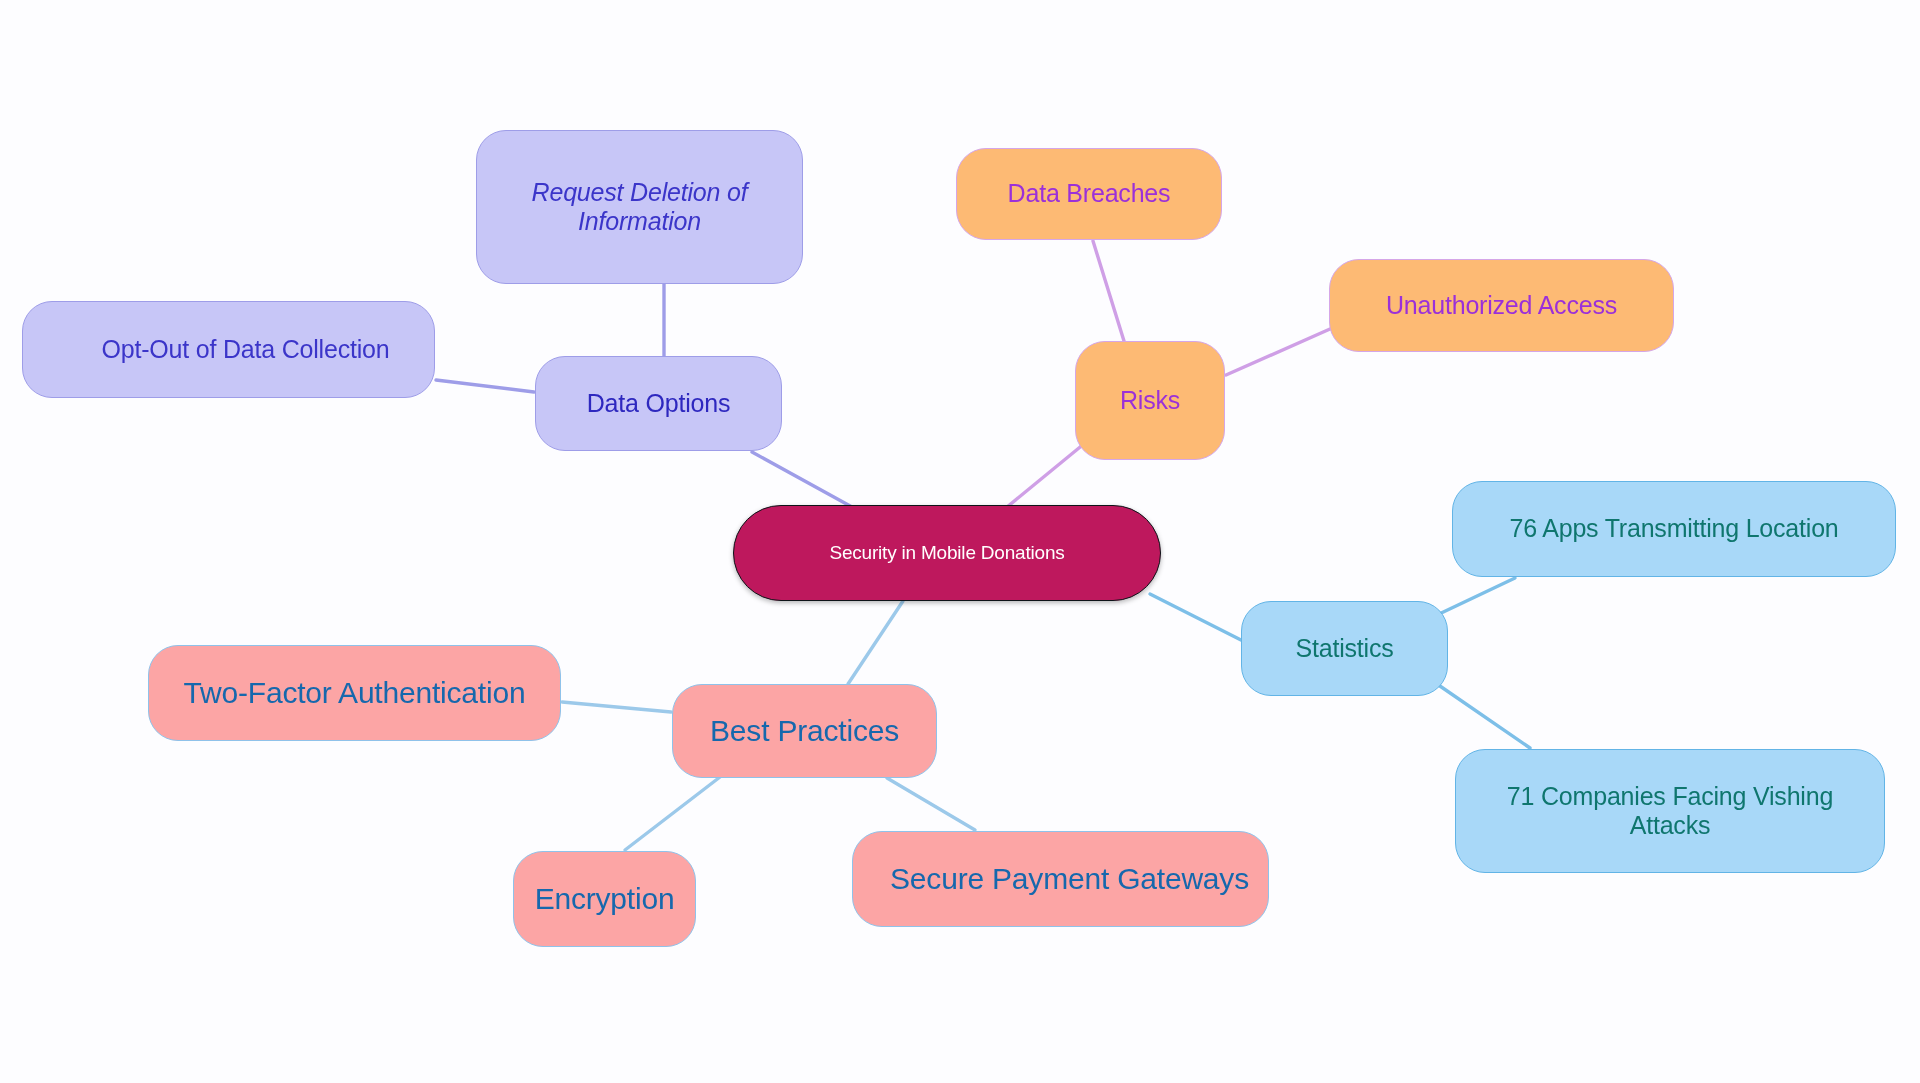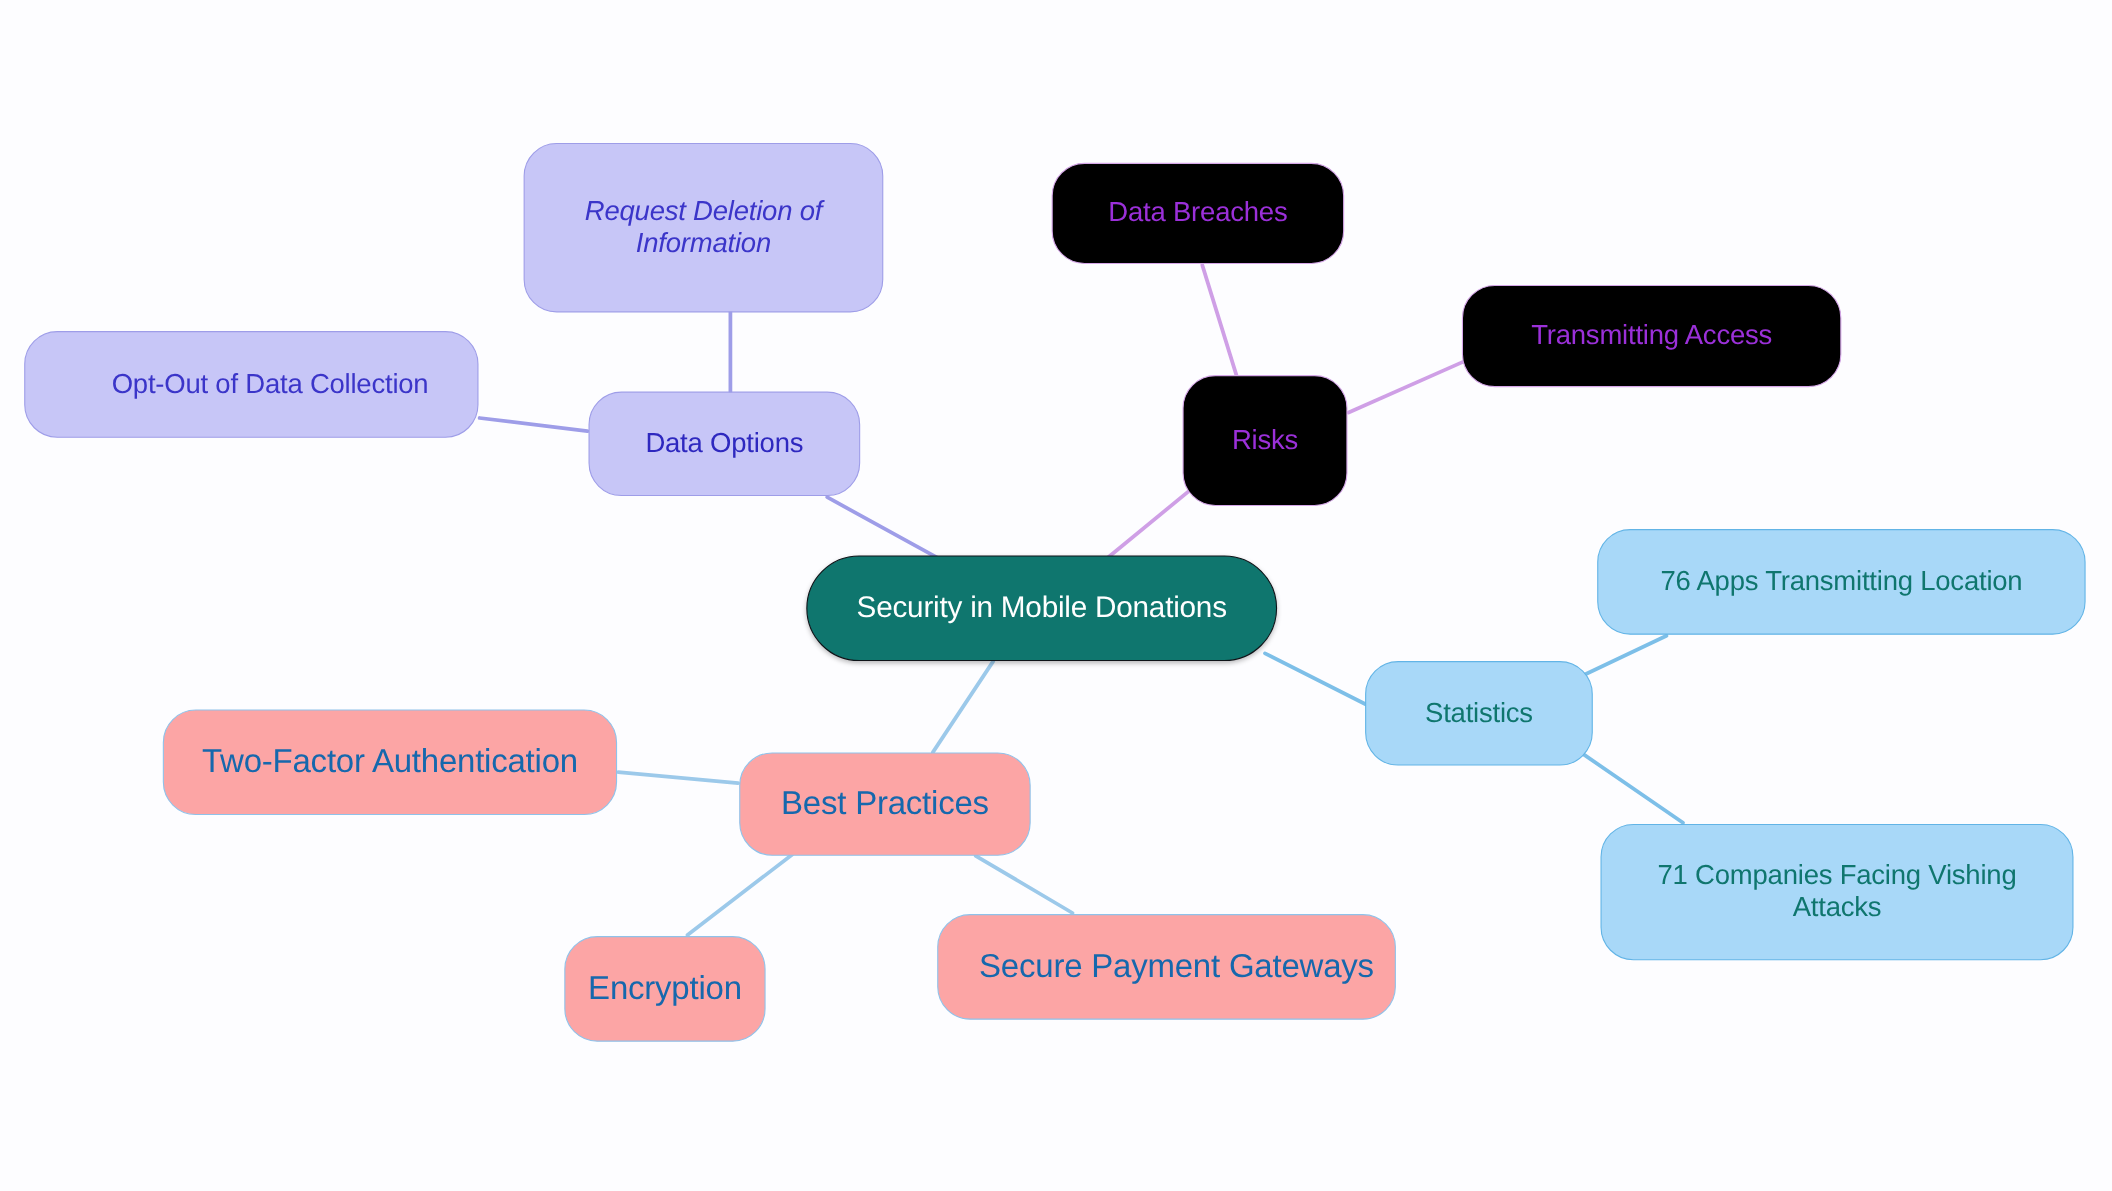--- a/index.html
+++ b/index.html
@@ -32,43 +32,43 @@
     align-items: center;
     justify-content: center;
     text-align: center;
     border-style: solid;
     border-width: 1.6px;
     line-height: 1.18;
     padding: 4px 14px;
     letter-spacing: -0.2px;
   }
   .node-root {
-    background: #0f766e;
+    background: #be185d;
     border-color: #0e1318;
     color: #ffffff;
     border-radius: 48px;
-    font-size: 27px;
+    font-size: 19px;
     box-shadow: 0 2px 5px rgba(0,0,0,0.28);
   }
   .node-purple {
     background: #c7c6f7;
     border-color: #9e9de8;
     color: #3b35c9;
     border-radius: 30px;
     font-size: 25px;
   }
   .node-purple-branch {
     background: #c7c6f7;
     border-color: #9e9de8;
     color: #2e28bf;
     border-radius: 30px;
     font-size: 25px;
   }
   .node-magenta {
-    background: #000000;
+    background: #fdba74;
     border-color: #d5a6e8;
     color: #9b30d9;
     border-radius: 30px;
     font-size: 25px;
   }
   .node-blue-light {
     background: #fca5a5;
     border-color: #8fc2ea;
     color: #1668ad;
     border-radius: 30px;
@@ -121,21 +121,21 @@
 
   <div class="node node-magenta" style="left:1075px; top:341px; width:150px; height:119px;">
     <span>Risks</span>
   </div>
 
   <div class="node node-magenta" style="left:956px; top:148px; width:266px; height:92px;">
     <span>Data Breaches</span>
   </div>
 
   <div class="node node-magenta" style="left:1329px; top:259px; width:345px; height:93px;">
-    <span>Transmitting Access</span>
+    <span>Unauthorized Access</span>
   </div>
 
   <div class="node node-blue-mid" style="left:1241px; top:601px; width:207px; height:95px;">
     <span>Statistics</span>
   </div>
 
   <div class="node node-blue-mid" style="left:1452px; top:481px; width:444px; height:96px;">
     <span>76 Apps Transmitting Location</span>
   </div>
 

